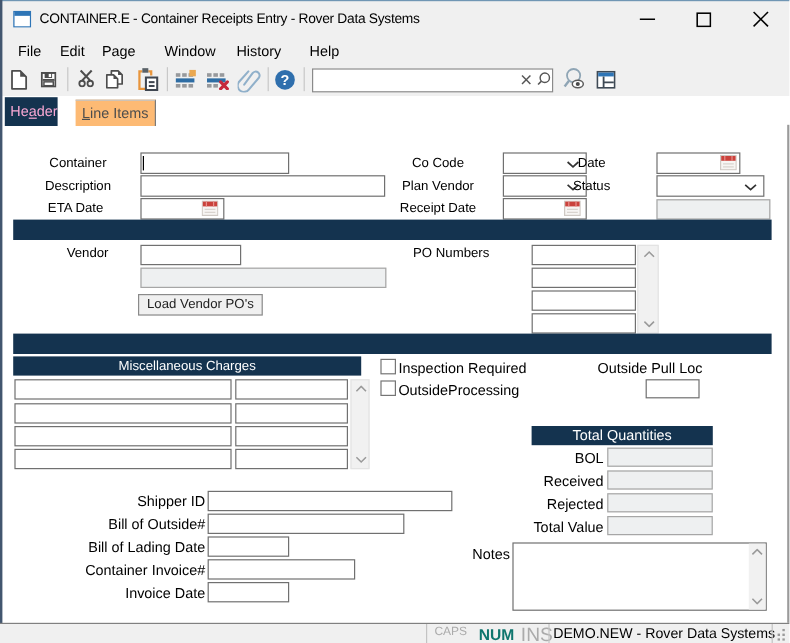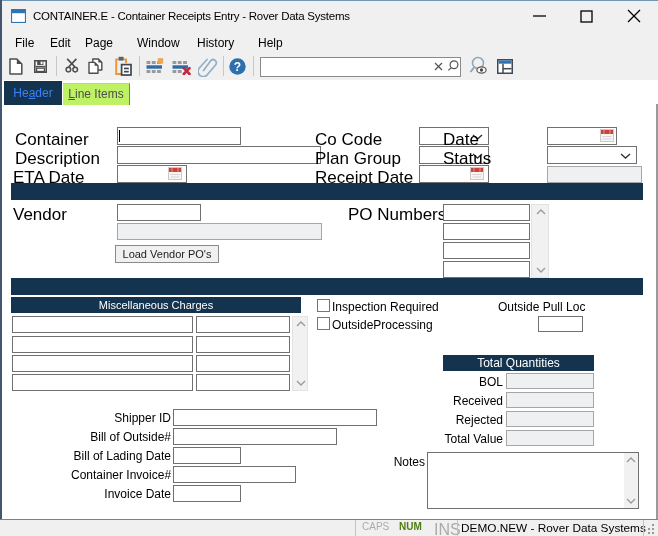--- a/index.html
+++ b/index.html
@@ -1,19 +1,19 @@
 <!DOCTYPE html>
 <html><head>
 <meta charset="utf-8">
 <style>
 *{margin:0;padding:0;box-sizing:border-box}
 html,body{width:658px;height:536px;background:#fff;overflow:hidden}
 body{font-family:"Liberation Sans",sans-serif;position:relative}
 .abs{position:absolute}
-.lbl{position:absolute;font-size:17px;color:#000;white-space:nowrap;text-align:left}
+.lbl{position:absolute;font-size:11px;color:#000;white-space:nowrap;text-align:center}
 .lbl2{position:absolute;font-size:12px;color:#000;white-space:nowrap;text-align:right}
 .inp{position:absolute;background:#fff;border:1px solid #707070}
 .dis{position:absolute;background:#eef0f1;border:1px solid #a6a6a6}
 .navy{background:#14334f}
 .hdrbar{position:absolute;background:#14334f;color:#fff;text-align:center}
 .sep{position:absolute;width:1px;background:#c8c8c8}
 .chev{position:absolute;right:5px;top:6px}
 .sb{position:absolute;background:#f1f1f1;border:1px solid #e3e3e3}
 .cbx{position:absolute;width:13px;height:13px;background:#fff;border:1px solid #757575}
 </style>
@@ -133,22 +133,22 @@
     <ellipse cx="14.5" cy="15" rx="4.6" ry="3.1" fill="#fff" stroke="#5a5a5a" stroke-width="1.2"></ellipse>
     <circle cx="14.5" cy="15" r="1.7" fill="#4a4a4a"></circle>
   </svg>
 <svg class="abs" style="left:497px;top:59px" width="16" height="15" viewBox="0 0 16 15">
     <rect x="0.75" y="0.75" width="14.5" height="13.5" fill="#fff" stroke="#3f4a55" stroke-width="1.5"></rect>
     <rect x="1.5" y="1.5" width="13" height="3.2" fill="#2e75b6"></rect>
     <line x1="6" y1="4.7" x2="6" y2="14" stroke="#3f4a55" stroke-width="1.5"></line>
     <line x1="6" y1="9.7" x2="14.5" y2="9.7" stroke="#3f4a55" stroke-width="1.5"></line>
   </svg>
 
-<div class="abs navy" style="left:4px;top:81px;width:58px;height:24px;color:#3b82f6;font-size:12px;text-align:center;line-height:24px">He<u>a</u>der</div>
-<div class="abs" style="left:63px;top:83px;width:67px;height:22px;background:#bef264;border-top:1px solid #c4c4c4;border-right:1px solid #7a7a7a;color:#4d4d4d;font-size:12px;text-align:center;line-height:21px"><u>L</u>ine Items</div>
+<div class="abs navy" style="left:4px;top:81px;width:44px;height:24px;color:#f9a8d4;font-size:12px;text-align:right;line-height:24px">He<u>a</u>der</div>
+<div class="abs" style="left:63px;top:83px;width:67px;height:22px;background:#fdba74;border-top:1px solid #c4c4c4;border-right:1px solid #7a7a7a;color:#4d4d4d;font-size:12px;text-align:center;line-height:21px"><u>L</u>ine Items</div>
 
 <div class="lbl" style="left:15px;top:130px;width:100px">Container</div>
 <div class="inp" style="left:117px;top:127px;width:124px;height:18px"></div>
 <div class="abs" style="left:119px;top:130px;width:1px;height:12px;background:#000"></div>
 <div class="lbl" style="left:315px;top:130px;width:100px">Co Code</div>
 <div class="inp" style="left:419px;top:127px;width:70px;height:18px">
     <svg class="chev" width="11" height="7">
       <polyline points="1,1 5.5,5 10,1" fill="none" stroke="#333" stroke-width="1.4"></polyline>
     </svg>
   </div>
@@ -160,21 +160,21 @@
     <line x1="4" y1="1" x2="4" y2="5" stroke="#e7908c"></line>
     <line x1="10" y1="1" x2="10" y2="5" stroke="#e7908c"></line>
     <g stroke="#d9d4cf">
       <line x1="2.5" y1="7.5" x2="11.5" y2="7.5"></line>
       <line x1="2.5" y1="10" x2="11.5" y2="10"></line>
     </g>
   </svg>
 
 <div class="lbl" style="left:15px;top:149px;width:100px">Description</div>
 <div class="inp" style="left:117px;top:146px;width:204px;height:18px"></div>
-<div class="lbl" style="left:315px;top:149px;width:100px">Plan Group</div>
+<div class="lbl" style="left:315px;top:149px;width:100px">Plan Vendor</div>
 <div class="inp" style="left:419px;top:146px;width:70px;height:18px">
     <svg class="chev" width="11" height="7">
       <polyline points="1,1 5.5,5 10,1" fill="none" stroke="#333" stroke-width="1.4"></polyline>
     </svg>
   </div>
 <div class="lbl" style="left:443px;top:149px;width:100px">Status</div>
 <div class="inp" style="left:547px;top:146px;width:90px;height:18px">
     <svg class="chev" width="11" height="7">
       <polyline points="1,1 5.5,5 10,1" fill="none" stroke="#333" stroke-width="1.4"></polyline>
     </svg>
@@ -200,25 +200,25 @@
     <line x1="4" y1="1" x2="4" y2="5" stroke="#e7908c"></line>
     <line x1="10" y1="1" x2="10" y2="5" stroke="#e7908c"></line>
     <g stroke="#d9d4cf">
       <line x1="2.5" y1="7.5" x2="11.5" y2="7.5"></line>
       <line x1="2.5" y1="10" x2="11.5" y2="10"></line>
     </g>
   </svg>
 <div class="dis" style="left:547px;top:166px;width:95px;height:17px"></div>
 
 <div class="abs navy" style="left:11px;top:183px;width:632px;height:17px"></div>
-<div class="lbl" style="left:13px;top:205px;width:100px">Vendor</div>
+<div class="lbl" style="left:23px;top:205px;width:100px">Vendor</div>
 <div class="inp" style="left:117px;top:204px;width:84px;height:17px"></div>
 <div class="dis" style="left:117px;top:223px;width:205px;height:17px"></div>
 <div class="abs" style="left:115px;top:245px;width:104px;height:18px;background:#f0f0f0;border:1px solid #8a8a8a;font-size:11px;color:#222;text-align:center;line-height:16px">Load Vendor PO's</div>
-<div class="lbl" style="left:348px;top:205px;width:100px">PO Numbers</div>
+<div class="lbl" style="left:326px;top:205px;width:100px">PO Numbers</div>
 <div class="inp" style="left:443px;top:204px;width:87px;height:17px"></div>
 <div class="inp" style="left:443px;top:223px;width:87px;height:17px"></div>
 <div class="inp" style="left:443px;top:242px;width:87px;height:17px"></div>
 <div class="inp" style="left:443px;top:261px;width:87px;height:17px"></div>
 <div class="sb" style="left:531px;top:204px;width:18px;height:74px">
 <svg class="abs" style="left:4px;top:4px" width="10" height="6">
       <polyline points="1,5 5,1 9,5" fill="none" stroke="#9a9a9a" stroke-width="1.3"></polyline>
     </svg>
 <svg class="abs" style="left:4px;bottom:4px" width="10" height="6">
       <polyline points="1,1 5,5 9,1" fill="none" stroke="#9a9a9a" stroke-width="1.3"></polyline>
@@ -280,21 +280,21 @@
     </svg>
 <svg class="abs" style="left:2px;bottom:4px" width="10" height="6">
       <polyline points="1,1 5,5 9,1" fill="none" stroke="#9a9a9a" stroke-width="1.3"></polyline>
     </svg>
 </div>
 
 <div class="abs" style="left:0;top:519px;width:658px;height:1px;background:#808080"></div>
 <div class="abs" style="left:0;top:520px;width:658px;height:16px;background:#f0f0f0"></div>
 <div class="abs" style="left:355px;top:520px;width:1px;height:16px;background:#c3c3c3"></div>
 <div class="abs" style="left:362px;top:521px;font-size:10px;color:#ababab">CAPS</div>
-<div class="abs" style="left:399px;top:521px;font-size:10px;font-weight:bold;color:#4d7c0f">NUM</div>
+<div class="abs" style="left:399px;top:521px;font-size:13px;font-weight:bold;color:#0f766e">NUM</div>
 <div class="abs" style="left:434px;top:521px;font-size:16px;color:#ababab">INS</div>
 <div class="abs" style="left:457px;top:520px;width:1px;height:16px;background:#c3c3c3"></div>
 <div class="abs" style="left:461px;top:521px;font-size:11.8px;color:#000">DEMO.NEW - Rover Data Systems</div>
 <div class="abs" style="left:643px;top:520px;width:1px;height:16px;background:#c3c3c3"></div>
 <svg class="abs" style="left:646px;top:524px" width="10" height="10">
     <g fill="#9a9a9a">
       <rect x="6" y="0" width="2" height="2"></rect>
       <rect x="6" y="4" width="2" height="2"></rect>
       <rect x="6" y="8" width="2" height="2"></rect>
       <rect x="2" y="4" width="2" height="2"></rect>

